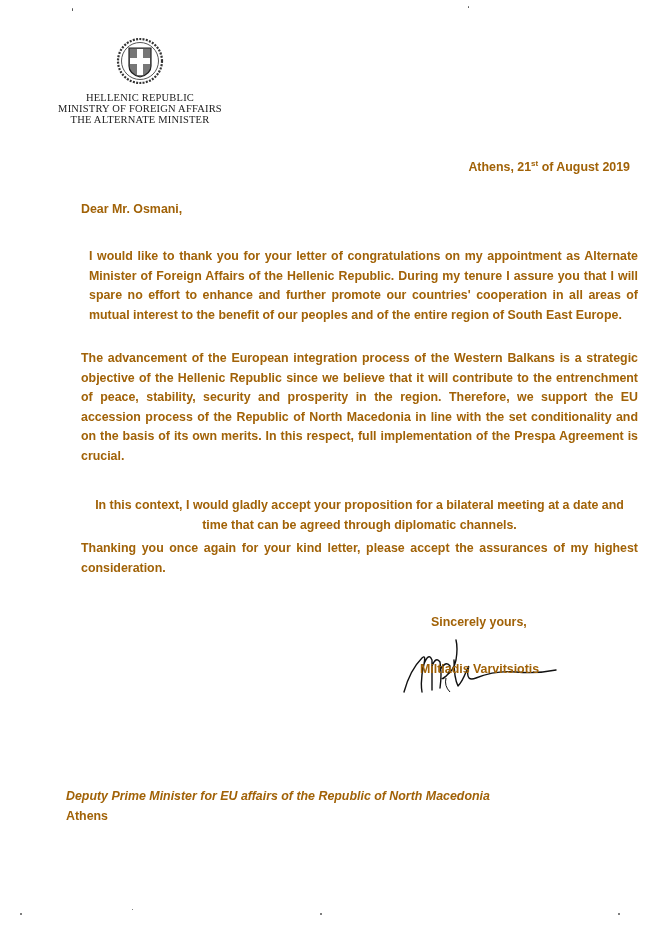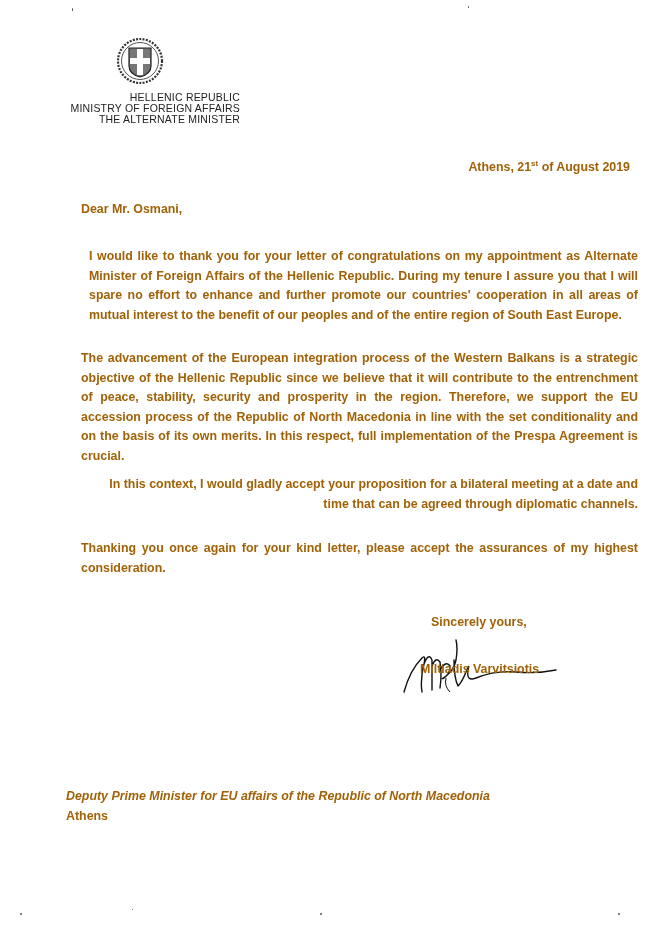--- a/index.html
+++ b/index.html
@@ -1,34 +1,34 @@
 <!DOCTYPE html>
 <html><head>
 <meta charset="utf-8">
 <style>
   html, body { margin: 0; padding: 0; background: #ffffff; }
   body { width: 660px; height: 933px; position: relative; overflow: hidden; color: #111; }
   .page { position: absolute; left: 0; top: 0; width: 660px; height: 933px; background: #fff; }
 
-  .letterhead { position: absolute; left: 40px; top: 36px; width: 200px; text-align: right;
-    font-family: Liberation Sans, sans-serif; color: #222; }
+  .letterhead { position: absolute; left: 40px; top: 36px; width: 200px; text-align: center;
+    font-family: Liberation Serif, serif; color: #222; }
   .emblem { width: 50px; height: 50px; margin: 0 auto 6px auto; display: block; }
   .lh-line { font-size: 10.5px; line-height: 11px; letter-spacing: 0.2px; white-space: nowrap; }
 
   .body-text { font-family: "Liberation Sans", "DejaVu Sans", sans-serif; font-size: 12.4px; color: #a16207; font-weight: bold; }
 
   .date { position: absolute; right: 30px; top: 160px; font-size: 12.4px; }
   .date sup { font-size: 8px; vertical-align: 5px; line-height: 0; }
 
   .salutation { position: absolute; left: 81px; top: 202px; }
 
   .para { position: absolute; left: 73px; width: 557px; line-height: 19.5px; text-align: justify; margin: 8px; }
   .p1 { left: 81px; width: 549px; top: 239px; }
   .p2 { top: 341px; }
-  .p3 { top: 467px; text-align: right; }
+  .p3 { top: 488px; text-align: center; }
   .p4 { top: 531px; }
 
   .closing { position: absolute; left: 431px; top: 615px; }
   .signature { position: absolute; left: 396px; top: 630px; width: 170px; height: 70px; }
   .signer { position: absolute; left: 420px; top: 662px; }
 
   .recipient { position: absolute; left: 66px; top: 786px; line-height: 20px; }
   .recipient .title { font-style: italic; }
 
   .speck { position: absolute; width: 2px; height: 2px; background: #555; border-radius: 1px; }

